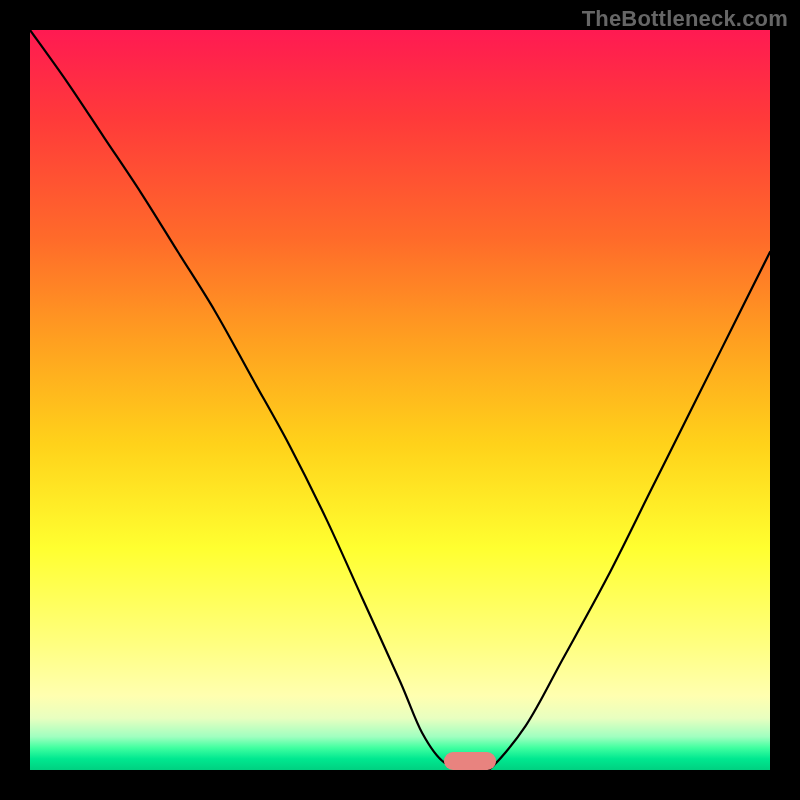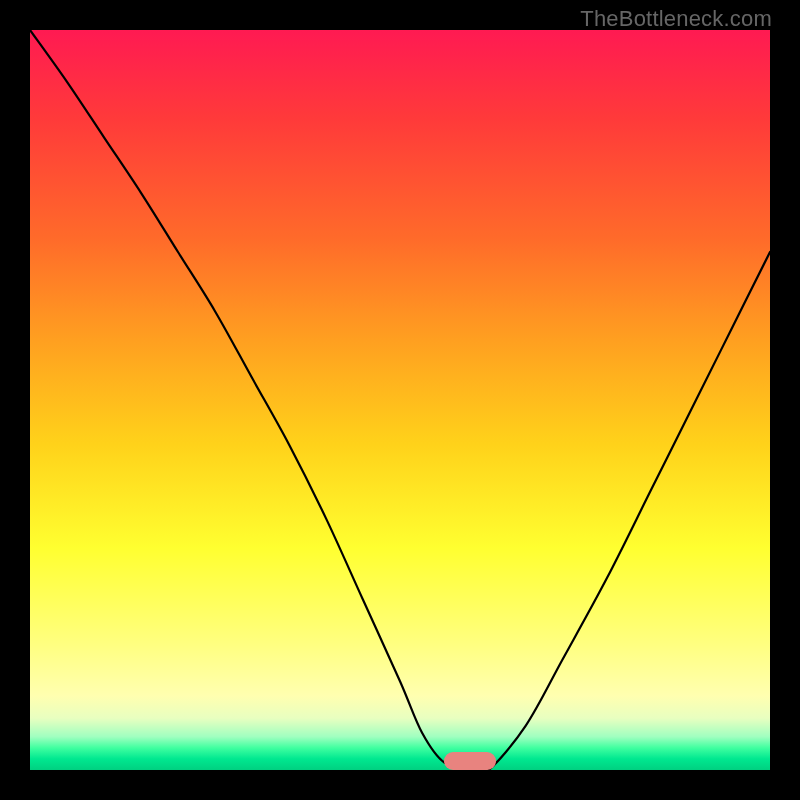--- a/index.html
+++ b/index.html
@@ -28,24 +28,24 @@
       #e8ffc0 93%,
       #a0ffc0 95.5%,
       #40ffa0 97%,
       #00e890 98.5%,
       #00d080 100%
     );
   }
   .watermark {
     position: absolute;
     top: 6px;
-    right: 28px;
+    right: 12px;
     font-family: Arial, Helvetica, sans-serif;
     font-size: 22px;
-    font-weight: 400;
+    font-weight: 700;
     color: #666;
     letter-spacing: 0.2px;
   }
   svg.curve {
     position: absolute;
     inset: 0;
     width: 100%;
     height: 100%;
   }
   .marker {

